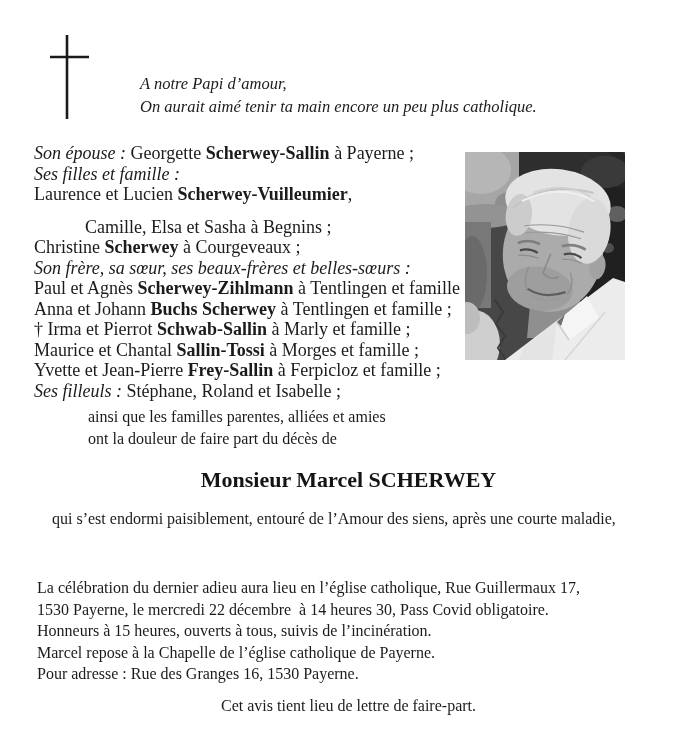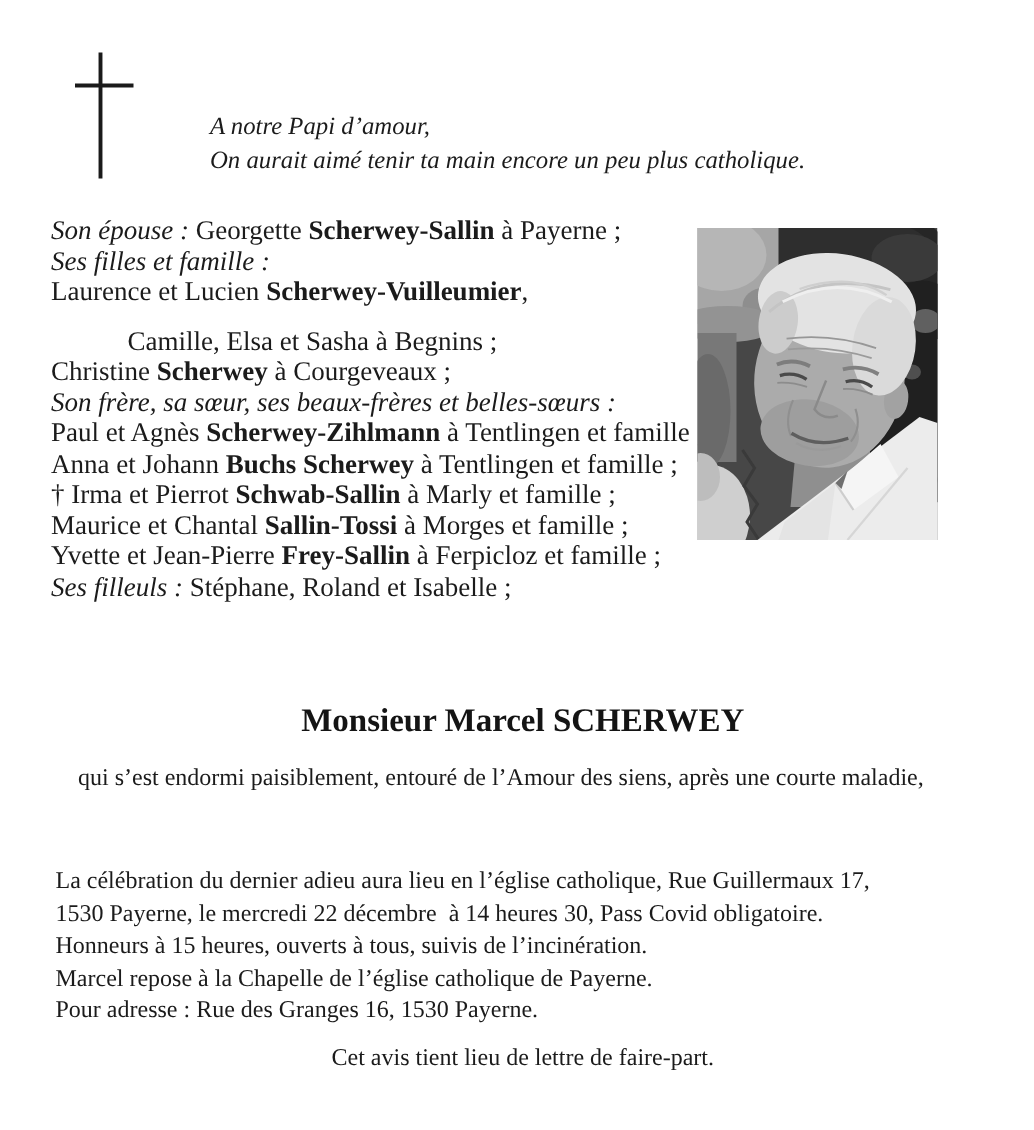--- a/index.html
+++ b/index.html
@@ -130,20 +130,21 @@
     <polyline points="30,148 38,160 31,172 40,184 33,196 41,208" stroke="#3a3a3a" stroke-width="2" fill="none"></polyline>
 
     <polygon points="40,208 148,126 160,130 160,208" fill="#ececec"></polygon>
     <polygon points="92,170 122,144 134,166 104,188" fill="#f5f5f5"></polygon>
     <polygon points="58,196 92,170 87,208 54,208" fill="#e4e4e4"></polygon>
     <path d="M92,170 L104,188" stroke="#cdcdcd" stroke-width="1.5" fill="none"></path>
     <path d="M100,208 L140,160" stroke="#d6d6d6" stroke-width="1.5" fill="none"></path>
     <polygon points="92,170 100,162 96,174" fill="#6f6f6f"></polygon>
   </svg>
 
+  <div class="announcement"><div class="line">ainsi que les familles parentes, alliées et amies</div><div class="line">ont la douleur de faire part du décès de</div></div>
 
   <h1 class="title">Monsieur Marcel SCHERWEY</h1>
 
   <div class="death-details"><div class="line">qui s’est endormi paisiblement, entouré de l’Amour des siens, après une courte maladie,</div></div>
 
   <div class="ceremony-details"><div class="line">La célébration du dernier adieu aura lieu en l’église catholique, Rue Guillermaux 17,</div><div class="line">1530 Payerne, le mercredi 22 décembre  à 14 heures 30, Pass Covid obligatoire.</div><div class="line">Honneurs à 15 heures, ouverts à tous, suivis de l’incinération.</div><div class="line">Marcel repose à la Chapelle de l’église catholique de Payerne.</div><div class="line">Pour adresse : Rue des Granges 16, 1530 Payerne.</div></div>
 
   <div class="closing">Cet avis tient lieu de lettre de faire-part.</div>
 
 </div>

